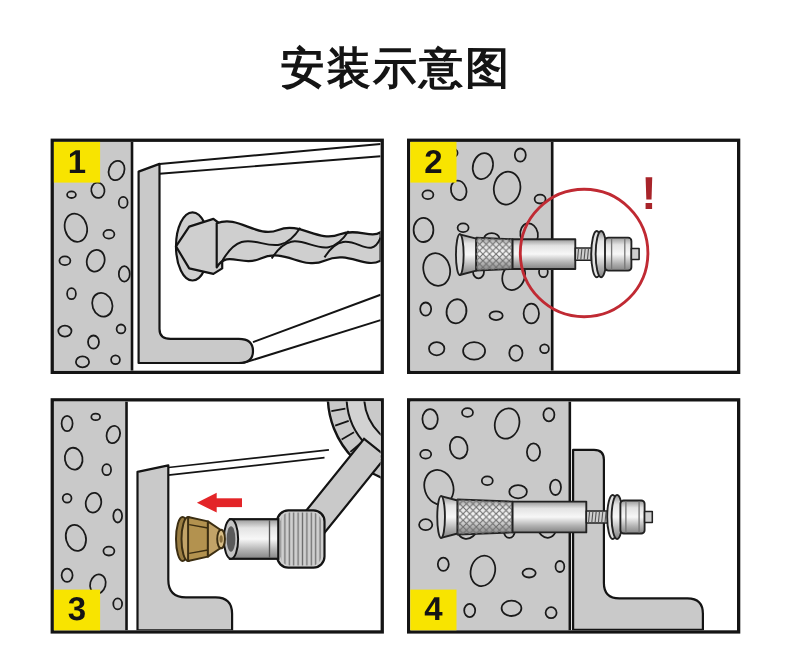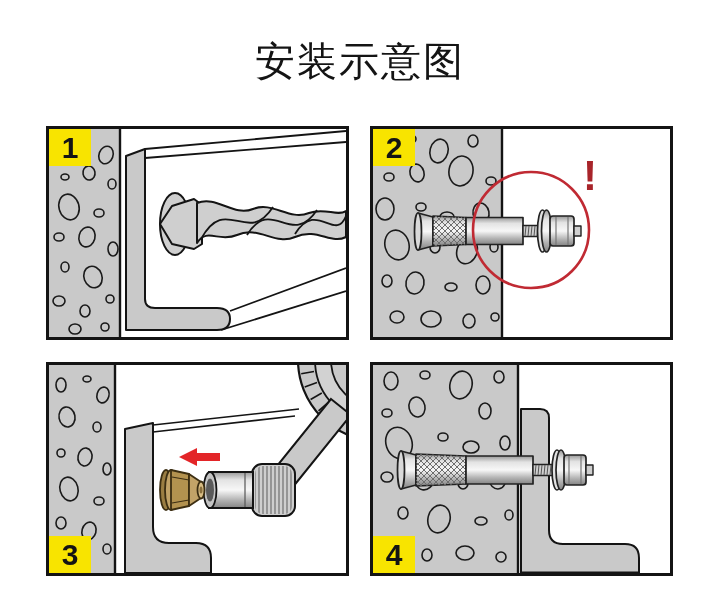--- a/index.html
+++ b/index.html
@@ -2,21 +2,21 @@
 <html><head>
 <meta charset="utf-8">
 <style>
   html,body{margin:0;padding:0;}
   body{
     width:720px;height:608px;background:#ffffff;position:relative;overflow:hidden;
     font-family:"Liberation Sans","DejaVu Sans",sans-serif;
   }
   .title{
     position:absolute;top:34px;left:0;right:0;text-align:center;
-    font-size:40px;font-weight:400;color:#141414;letter-spacing:2px;
+    font-size:40px;font-weight:700;color:#141414;letter-spacing:2px;
   }
   .panel{
     position:absolute;width:297px;height:208px;border:3px solid #141414;background:#fff;
   }
   .panel svg{position:absolute;left:0;top:0;display:block;}
   #panel1{left:46px;top:126px;}
   #panel2{left:370px;top:126px;}
   #panel3{left:46px;top:362px;}
   #panel4{left:370px;top:362px;}
   .badge{

